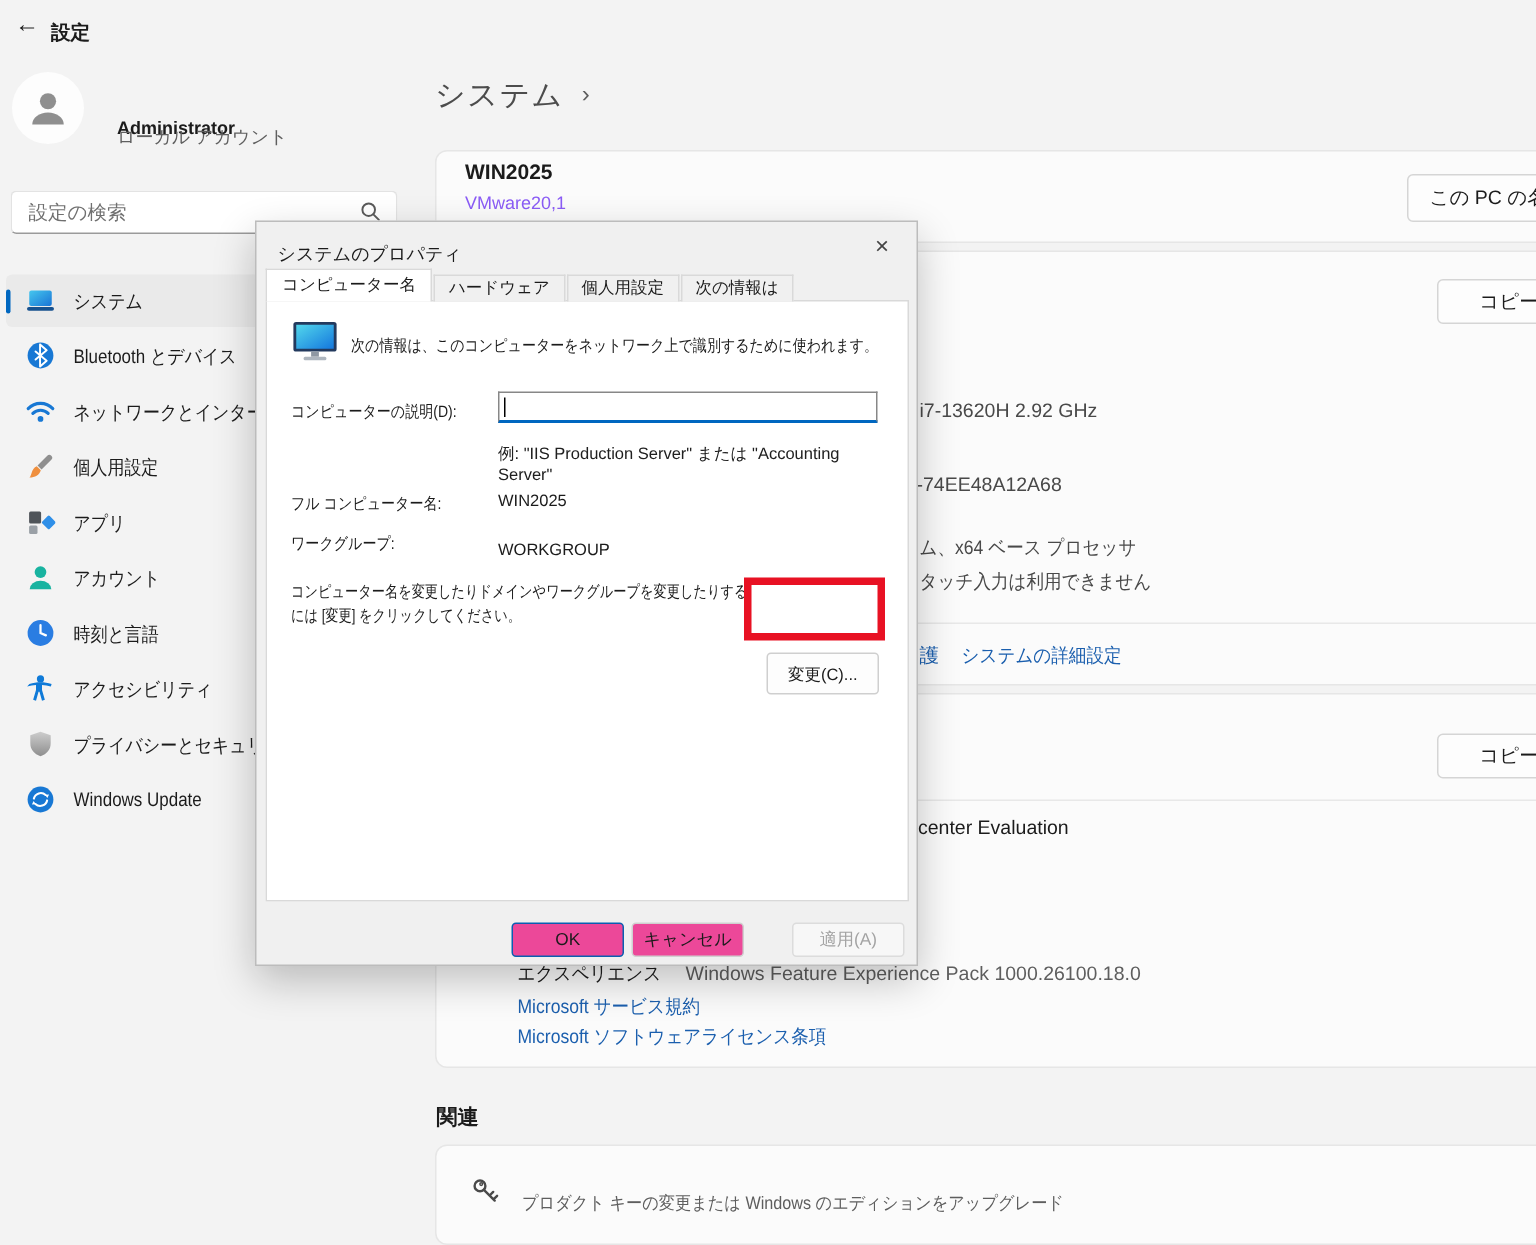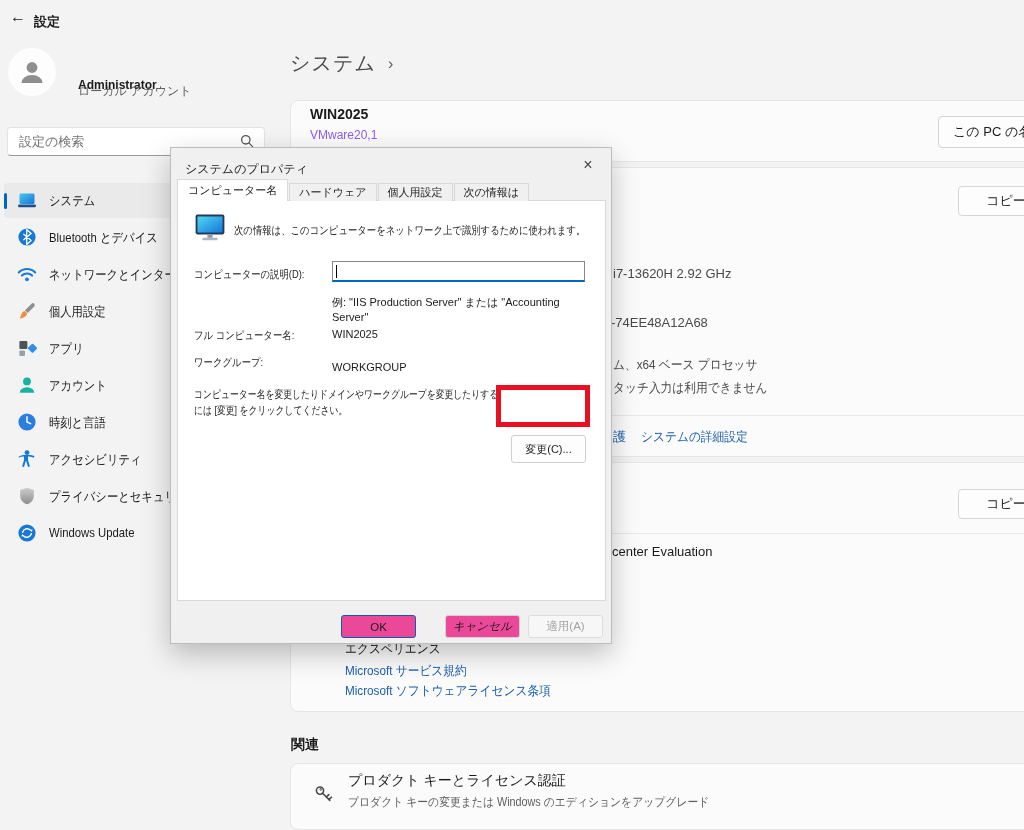--- a/index.html
+++ b/index.html
@@ -54,21 +54,21 @@
   .tab.active{height:22px;line-height:21px;padding:0 10px;background:#fff;position:relative;z-index:4;}
   .tabpage{position:absolute;left:6px;top:52px;width:429px;height:401px;background:#fff;border:1px solid #d9d9d9;}
   .dtext{position:absolute;font-size:11px;color:#1b1b1b;}
   .dlg-input{position:absolute;left:154px;top:60px;width:253px;height:21px;background:#fff;border:1px solid #878787;border-bottom:2px solid #0067c0;}
   .caret{position:absolute;left:3px;top:3px;width:1px;height:13px;background:#000;}
   .hint{color:#202020;}
   .redbox{position:absolute;left:318px;top:184px;width:94px;height:42px;border:5px solid #e81123;}
   .chg-btn{position:absolute;left:333px;top:191px;width:75px;height:28px;background:#fdfdfd;border:1px solid #cfcfcf;border-radius:3px;font-size:11px;display:flex;align-items:center;justify-content:center;margin-top:43px;}
   .dlg-btn{position:absolute;top:467px;width:75px;height:23px;background:#ec4899;border:1px solid #d0d0d0;border-radius:3px;font-size:11.5px;display:flex;align-items:center;justify-content:center;}
   .dlg-btn.ok{left:170px;border-color:#0b5eb1;}
-  .dlg-btn.cancel{left:274px;font-style:italic;}
+  .dlg-btn.cancel{left:250px;}
   .dlg-btn.apply{left:357px;color:#a3a3a3;border-color:#dcdcdc;background:#f7f7f7;}
 </style>
 </head>
 <body>
 
 <div id="app">
 
   <div class="abs titlebar-back">←</div>
   <div class="abs titlebar-title">設定</div>
 
@@ -196,31 +196,31 @@
   <div class="spec sx90" style="left:613px;top:379px;">タッチ入力は利用できません</div>
   <div class="divider" style="top:415px;"></div>
   <div class="link" style="left:613px;top:428px;">護</div>
   <div class="link sx90" style="left:641px;top:428px;">システムの詳細設定</div>
 
   <div class="card" style="top:462px;height:250px;"></div>
   <div class="btn-fluent" style="left:958px;top:489px;width:96px;height:30px;">コピー</div>
   <div class="divider" style="top:533px;"></div>
   <div class="spec blk nowrap" style="left:612px;top:544px;">center Evaluation</div>
   <div class="spec blk sx90" style="left:345px;top:640px;">エクスペリエンス</div>
+  <div class="spec nowrap" style="left:457px;top:641px;color:#5e5e5e;">Windows Feature Experience Pack 1000.26100.18.0</div>
   <div class="link sx90" style="left:345px;top:662px;">Microsoft サービス規約</div>
   <div class="link sx90" style="left:345px;top:682px;">Microsoft ソフトウェアライセンス条項</div>
 
   <div class="abs related-h">関連</div>
   <div class="card" style="top:763px;height:67px;"></div>
   <svg class="abs" style="left:312px;top:782px;" width="24" height="24" viewBox="0 0 24 24">
     <circle cx="8" cy="8.6" r="3.6" stroke="#4a4a4a" stroke-width="1.6" fill="none"></circle>
     <circle cx="8.8" cy="7.4" r="0.9" stroke="#4a4a4a" stroke-width="1" fill="none"></circle>
     <path d="M10.6 11.2 L17.8 18.4 M14.4 15 l2.4 -2.4 M17 17.6 l2.4 -2.4" stroke="#4a4a4a" stroke-width="1.6" fill="none" stroke-linecap="round"></path>
   </svg>
-  <div class="abs rel-title">プロダクト キーとライセンス認証</div>
   <div class="abs rel-sub sx90">プロダクト キーの変更または Windows のエディションをアップグレード</div>
 
   <div class="dlg">
     <div class="dlg-title">システムのプロパティ</div>
     <div class="dlg-close">×</div>
 
     <div class="tabstrip">
       <div class="tab active"><span class="sx80">コンピューター名</span></div>
       <div class="tab"><span class="sx80">ハードウェア</span></div>
       <div class="tab"><span class="sx80">個人用設定</span></div>

